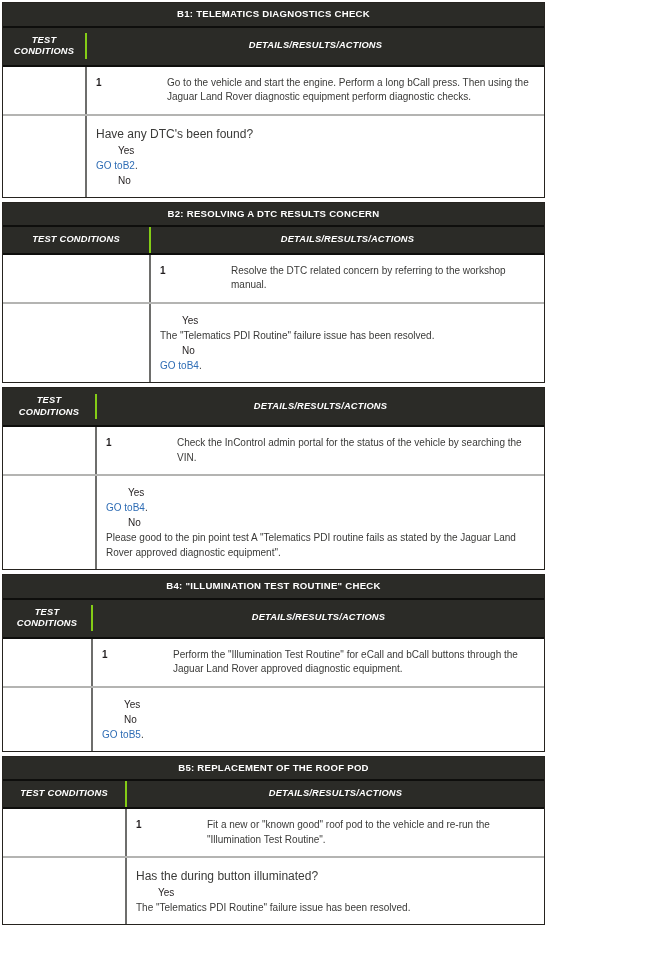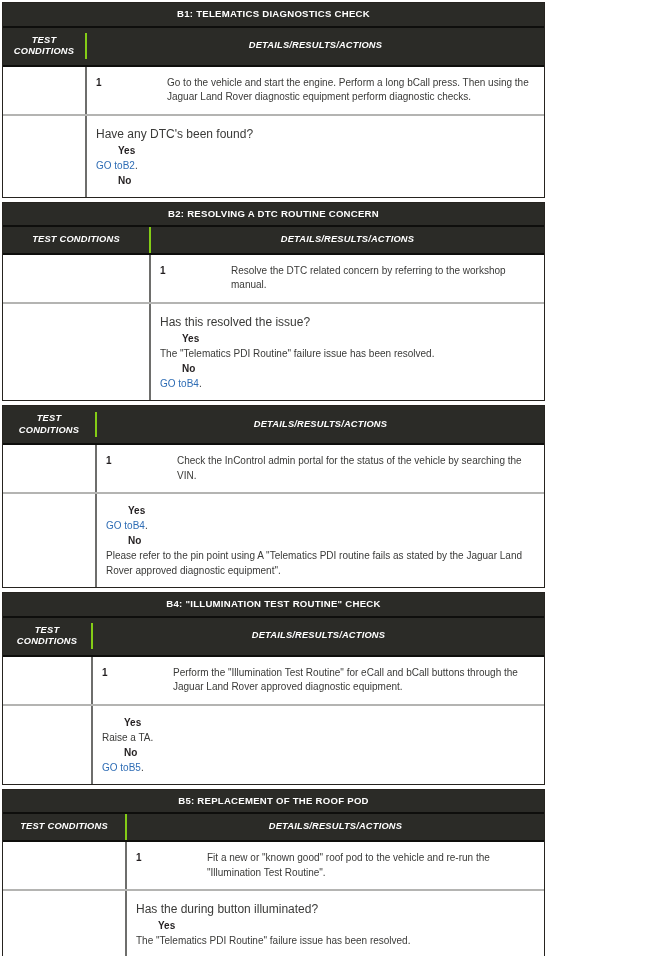--- a/index.html
+++ b/index.html
@@ -103,21 +103,21 @@
   .step-txt { flex: 1 1 auto; margin-left: 45px; }
 
   .q {
     font-size: 12px;
     line-height: 1.5;
     color: #3a3a38;
   }
   .ans {
     font-size: 10px;
     line-height: 1.5;
-    font-weight: bold;
+    font-weight: normal;
     color: #231f20;
     padding-left: 22px;
   }
   .res {
     font-size: 10px;
     line-height: 1.5;
     color: #3a3a38;
   }
   .res .lnk {
     color: #2f6db5;
@@ -148,38 +148,37 @@
       <div class="cell-det">
         <div class="q">Have any DTC's been found?</div>
         <div class="ans">Yes</div>
         <div class="res"><span class="lnk">GO toB2</span><span>.</span></div>
         <div class="ans">No</div>
       </div>
     </div>
   </div>
 
   <div class="section">
-    <div class="sec-title">B2: RESOLVING A DTC ROUTINE CONCERN</div>
+    <div class="sec-title">B2: RESOLVING A DTC RESULTS CONCERN</div>
     <div class="sec-head">
       <div class="hcell hleft" style="width:146px">TEST CONDITIONS</div>
       <div class="hcell hright">DETAILS/RESULTS/ACTIONS</div>
     </div>
     <div class="row">
       <div class="cell-cond" style="width:146px"></div>
       <div class="cell-det">
         <div class="step">
           <span class="step-num">1</span>
           <span class="step-txt">Resolve the DTC related concern by referring to the workshop manual.</span>
         </div>
       </div>
     </div>
     <div class="row">
       <div class="cell-cond" style="width:146px"></div>
       <div class="cell-det">
-        <div class="q">Has this resolved the issue?</div>
         <div class="ans">Yes</div>
         <div class="res">The "Telematics PDI Routine" failure issue has been resolved.</div>
         <div class="ans">No</div>
         <div class="res"><span class="lnk">GO toB4</span><span>.</span></div>
       </div>
     </div>
   </div>
 
   <div class="section">
     <div class="sec-head">
@@ -194,21 +193,21 @@
           <span class="step-txt">Check the InControl admin portal for the status of the vehicle by searching the VIN.</span>
         </div>
       </div>
     </div>
     <div class="row">
       <div class="cell-cond" style="width:92px"></div>
       <div class="cell-det">
         <div class="ans">Yes</div>
         <div class="res"><span class="lnk">GO toB4</span><span>.</span></div>
         <div class="ans">No</div>
-        <div class="res">Please refer to the pin point using A "Telematics PDI routine fails as stated by the Jaguar Land Rover approved diagnostic equipment".</div>
+        <div class="res">Please good to the pin point test A "Telematics PDI routine fails as stated by the Jaguar Land Rover approved diagnostic equipment".</div>
       </div>
     </div>
   </div>
 
   <div class="section">
     <div class="sec-title">B4: "ILLUMINATION TEST ROUTINE" CHECK</div>
     <div class="sec-head">
       <div class="hcell hleft" style="width:88px">TEST CONDITIONS</div>
       <div class="hcell hright">DETAILS/RESULTS/ACTIONS</div>
     </div>
@@ -218,21 +217,20 @@
         <div class="step">
           <span class="step-num">1</span>
           <span class="step-txt">Perform the "Illumination Test Routine" for eCall and bCall buttons through the Jaguar Land Rover approved diagnostic equipment.</span>
         </div>
       </div>
     </div>
     <div class="row">
       <div class="cell-cond" style="width:88px"></div>
       <div class="cell-det">
         <div class="ans">Yes</div>
-        <div class="res">Raise a TA.</div>
         <div class="ans">No</div>
         <div class="res"><span class="lnk">GO toB5</span><span>.</span></div>
       </div>
     </div>
   </div>
 
   <div class="section last">
     <div class="sec-title">B5: REPLACEMENT OF THE ROOF POD</div>
     <div class="sec-head">
       <div class="hcell hleft" style="width:122px">TEST CONDITIONS</div>

